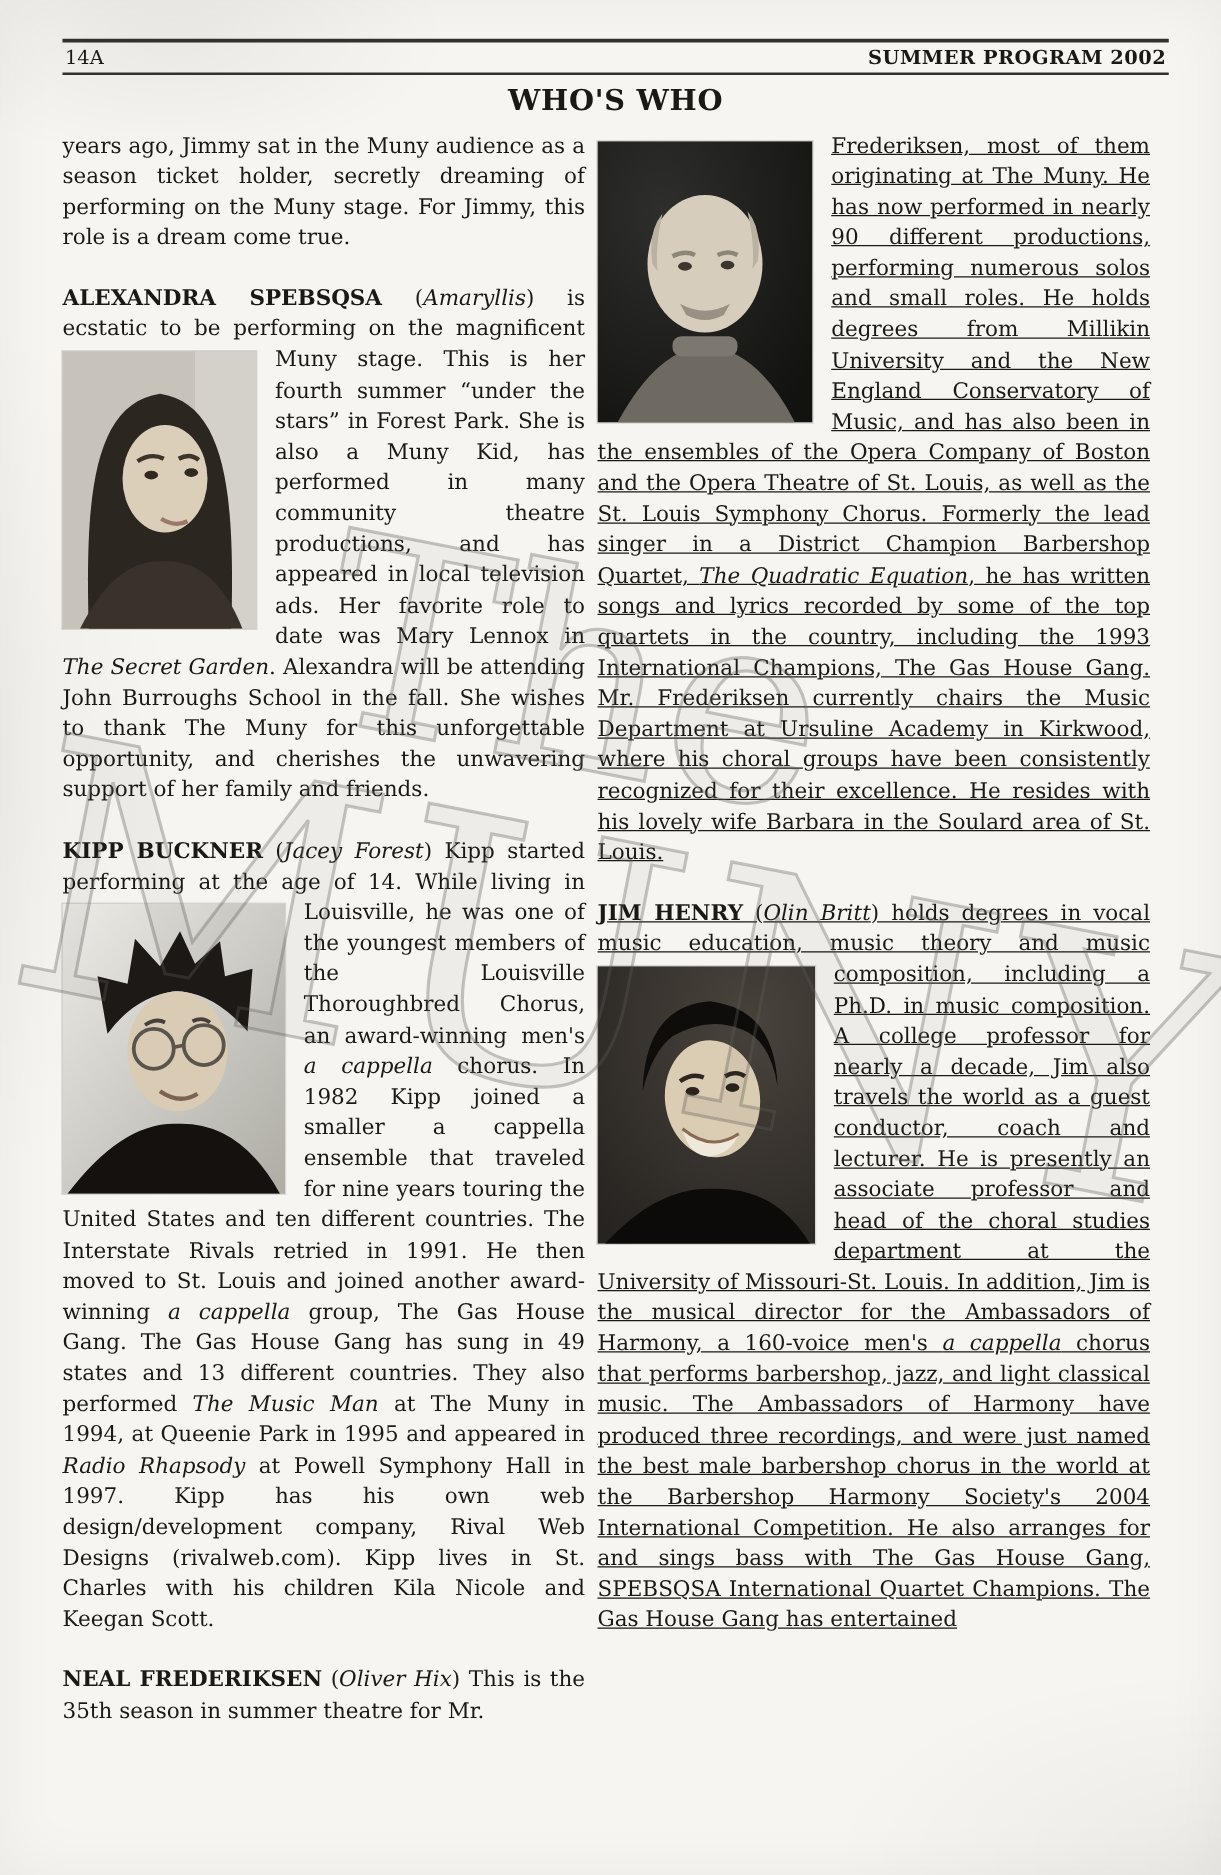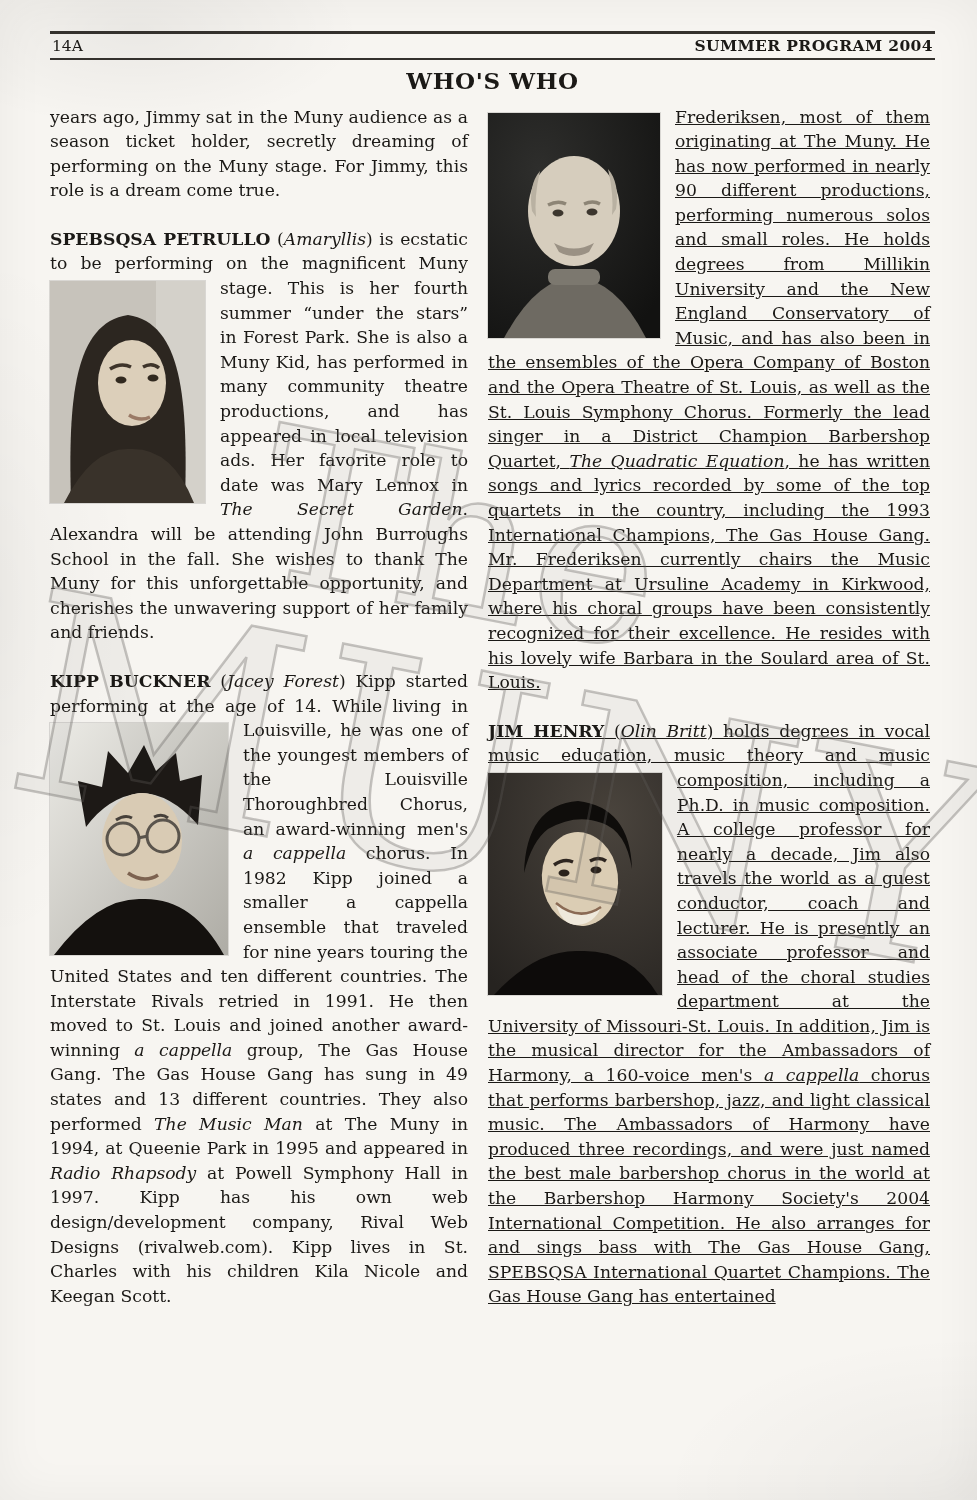--- a/index.html
+++ b/index.html
@@ -23,21 +23,21 @@
   .rule-bottom{height:1.5px;}
   .running-head{
     display:flex;justify-content:space-between;align-items:baseline;
     font-size:15.5px;line-height:21px;padding:1px 2px;
   }
   .program-name{font-weight:bold;letter-spacing:0.4px;}
   .page-title{
     text-align:center;font-weight:bold;font-size:23px;letter-spacing:0.6px;
     margin:7px 0 11px 0;
   }
-  .columns{display:flex;gap:20px;}
+  .columns{display:flex;gap:10px;}
   .col{font-size:17.2px;line-height:24.6px;text-align:justify;}
   .col-left{width:418px;}
   .col-right{width:442px;text-decoration:underline;}
   .col p{margin:0 0 24px 0;}
   .col b{font-weight:bold;}
   .col i{font-style:italic;}
   .photo{
     float:left;display:block;
     margin:5px 15px 4px 0;
     background:#c9c6c0;
@@ -62,36 +62,36 @@
 </head>
 <body>
 
 <div class="page">
 
   <div class="content">
 
     <div class="rule rule-top"></div>
     <div class="running-head">
       <span>14A</span>
-      <span class="program-name">SUMMER PROGRAM 2004</span>
+      <span class="program-name">SUMMER PROGRAM 2002</span>
     </div>
     <div class="rule rule-bottom"></div>
 
     <div class="page-title">WHO'S WHO</div>
 
     <div class="columns">
 
       <div class="col col-left">
 
         <p>
           <span>years ago, Jimmy sat in the Muny audience as a season ticket holder, secretly dreaming of performing on the Muny stage. For Jimmy, this role is a dream come true.</span>
         </p>
 
         <p>
-          <b>SPEBSQSA PETRULLO</b><span> (</span><i>Amaryllis</i><span>) is ecstatic to be performing on the magnificent </span><span class="photo ph-alex" role="img" aria-label="Alexandra Petrullo headshot">
+          <b>ALEXANDRA SPEBSQSA</b><span> (</span><i>Amaryllis</i><span>) is ecstatic to be performing on the magnificent </span><span class="photo ph-alex" role="img" aria-label="Alexandra Petrullo headshot">
             <svg viewBox="0 0 155 222" preserveAspectRatio="none">
               <rect width="155" height="222" fill="#c7c3bb"></rect>
               <rect x="106" width="49" height="222" fill="#d4d1ca"></rect>
               <path d="M21,222 C18,118 24,42 78,34 C132,42 138,118 135,222 Z" fill="#2c2620"></path>
               <ellipse cx="82" cy="102" rx="34" ry="43" fill="#dccfba"></ellipse>
               <path d="M60,88 q11,-7 21,-2" stroke="#3e342a" stroke-width="3.5" fill="none"></path>
               <path d="M93,86 q9,-5 16,1" stroke="#3e342a" stroke-width="3.5" fill="none"></path>
               <ellipse cx="71" cy="99" rx="5.5" ry="3.5" fill="#31291f"></ellipse>
               <ellipse cx="103" cy="97" rx="5.5" ry="3.5" fill="#31291f"></ellipse>
               <path d="M79,134 q11,7 21,2" stroke="#9a7a66" stroke-width="3.5" fill="none"></path>
@@ -116,20 +116,23 @@
               <circle cx="113" cy="113" r="16" stroke="#5a544c" stroke-width="3" fill="none"></circle>
               <path d="M88,115 L98,113" stroke="#5a544c" stroke-width="3"></path>
               <path d="M66,97 q9,-6 16,-2" stroke="#46403a" stroke-width="3" fill="none"></path>
               <path d="M104,94 q8,-4 14,1" stroke="#46403a" stroke-width="3" fill="none"></path>
               <path d="M78,150 q16,11 30,2" stroke="#7c6250" stroke-width="3.5" fill="none"></path>
               <path d="M4,232 Q48,174 92,176 Q142,174 174,232 Z" fill="#14110e"></path>
             </svg>
           </span><span>Louisville, he was one of the youngest members of the Louisville Thoroughbred Chorus, an award-winning men's </span><i>a cappella</i><span> chorus. In 1982 Kipp joined a smaller a cappella ensemble that traveled for nine years touring the United States and ten different countries. The Interstate Rivals retried in 1991. He then moved to St. Louis and joined another award-winning </span><i>a cappella</i><span> group, The Gas House Gang. The Gas House Gang has sung in 49 states and 13 different countries. They also performed </span><i>The Music Man</i><span> at The Muny in 1994, at Queenie Park in 1995 and appeared in </span><i>Radio Rhapsody</i><span> at Powell Symphony Hall in 1997. Kipp has his own web design/development company, Rival Web Designs (rivalweb.com). Kipp lives in St. Charles with his children Kila Nicole and Keegan Scott.</span>
         </p>
 
+        <p>
+          <b>NEAL FREDERIKSEN</b><span> (</span><i>Oliver Hix</i><span>) This is the 35th season in summer theatre for Mr.</span>
+        </p>
 
       </div>
 
       <div class="col col-right">
 
         <p>
           <span class="photo ph-fred" role="img" aria-label="Neal Frederiksen headshot">
             <svg viewBox="0 0 172 225" preserveAspectRatio="none">
               <defs>
                 <radialGradient id="g-fred" cx="0.3" cy="0.25" r="0.9">

